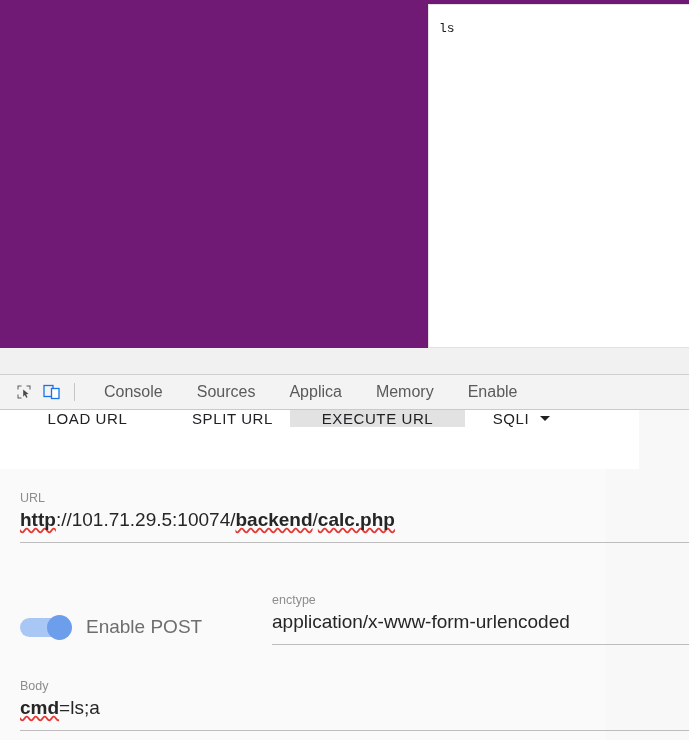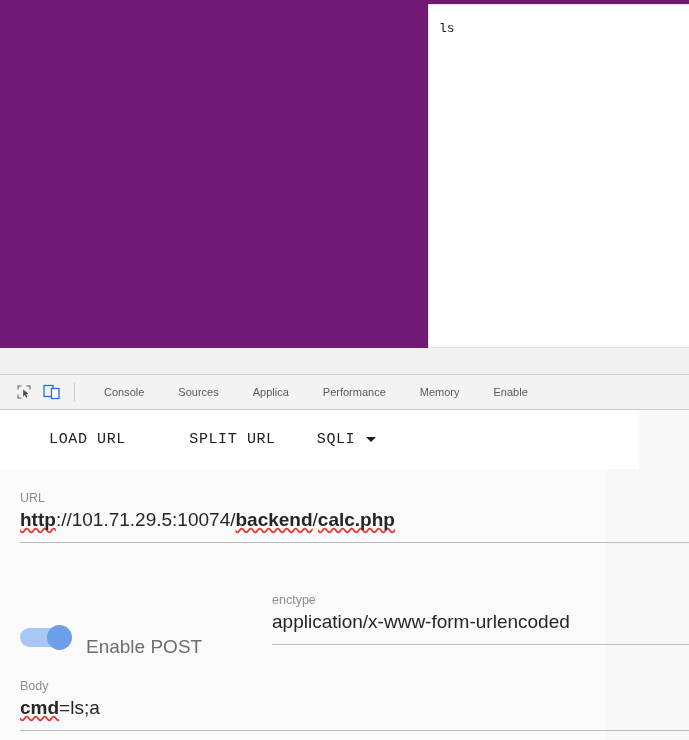--- a/index.html
+++ b/index.html
@@ -81,39 +81,38 @@
   }
 
   .dt-sep {
     width: 1px;
     height: 18px;
     background: #c6c6c6;
     margin: 0 12px 0 8px;
   }
 
   .dt-tab {
-    font-size: 11px;
+    font-size: 16px;
     color: #5a5a5a;
     padding: 0 17px;
     line-height: 34px;
     white-space: nowrap;
     cursor: pointer;
   }
 
   
   #hb-tabs {
     position: absolute;
     left: 0;
     top: 410px;
     width: 639px;
     height: 59px;
     background: #ffffff;
     display: flex;
-    align-items: center;
-    font-family: Liberation Mono, monospace;
+    align-items: flex-start;
   }
 
   .hb-tab {
     display: flex;
     align-items: center;
     justify-content: center;
     font-size: 15px;
     letter-spacing: 0.6px;
     color: #202124;
     cursor: pointer;
@@ -203,21 +202,20 @@
     width: 25px;
     height: 25px;
     border-radius: 50%;
     background: #6d9eeb;
   }
   #post-label {
     margin-left: 16px;
     font-size: 19px;
     color: #6e6e6e;
     white-space: nowrap;
-    margin-top: 20px;
   }
 
   #enctype-field {
     position: absolute;
     left: 272px;
     top: 4px;
     width: 460px;
   }
   #enctype-field .field-rule { margin-top: 7px; width: 440px; }
 
@@ -259,36 +257,38 @@
       <rect x="1" y="1.5" width="9" height="11" fill="none" stroke="#1a73e8" stroke-width="1.3"></rect>
       <rect x="8.5" y="4.5" width="7.5" height="10" fill="#ffffff" stroke="#1a73e8" stroke-width="1.3"></rect>
     </svg>
   </div>
 
   <div class="dt-sep"></div>
 
   <div class="dt-tab">Console</div>
   <div class="dt-tab">Sources</div>
   <div class="dt-tab">Applica</div>
-  <div class="dt-tab">Performance</div>
   <div class="dt-tab">Memory</div>
   <div class="dt-tab">Enable</div>
 
 </div>
 
 <div id="hb-tabs">
 
   <div class="hb-tab" style="width:175px">
     <span>LOAD URL</span>
   </div>
 
   <div class="hb-tab" style="width:115px">
     <span>SPLIT URL</span>
   </div>
 
+  <div class="hb-tab active" style="width:175px">
+    <span>EXECUTE URL</span>
+  </div>
 
   <div class="hb-tab" style="width:113px">
     <span>SQLI</span>
     <span class="hb-caret"></span>
   </div>
 
 
 </div>
 
 <div id="hb-form">

